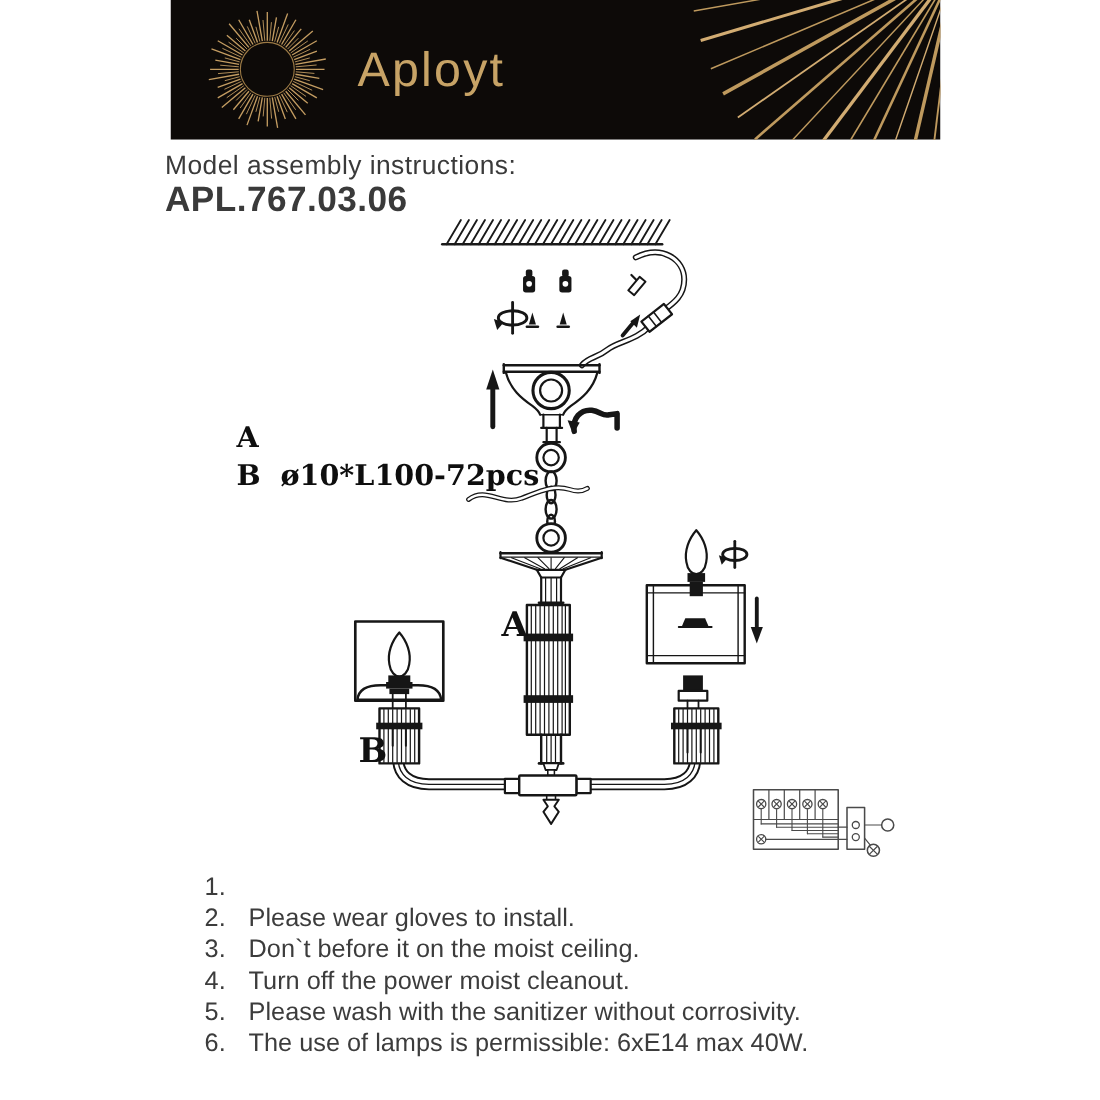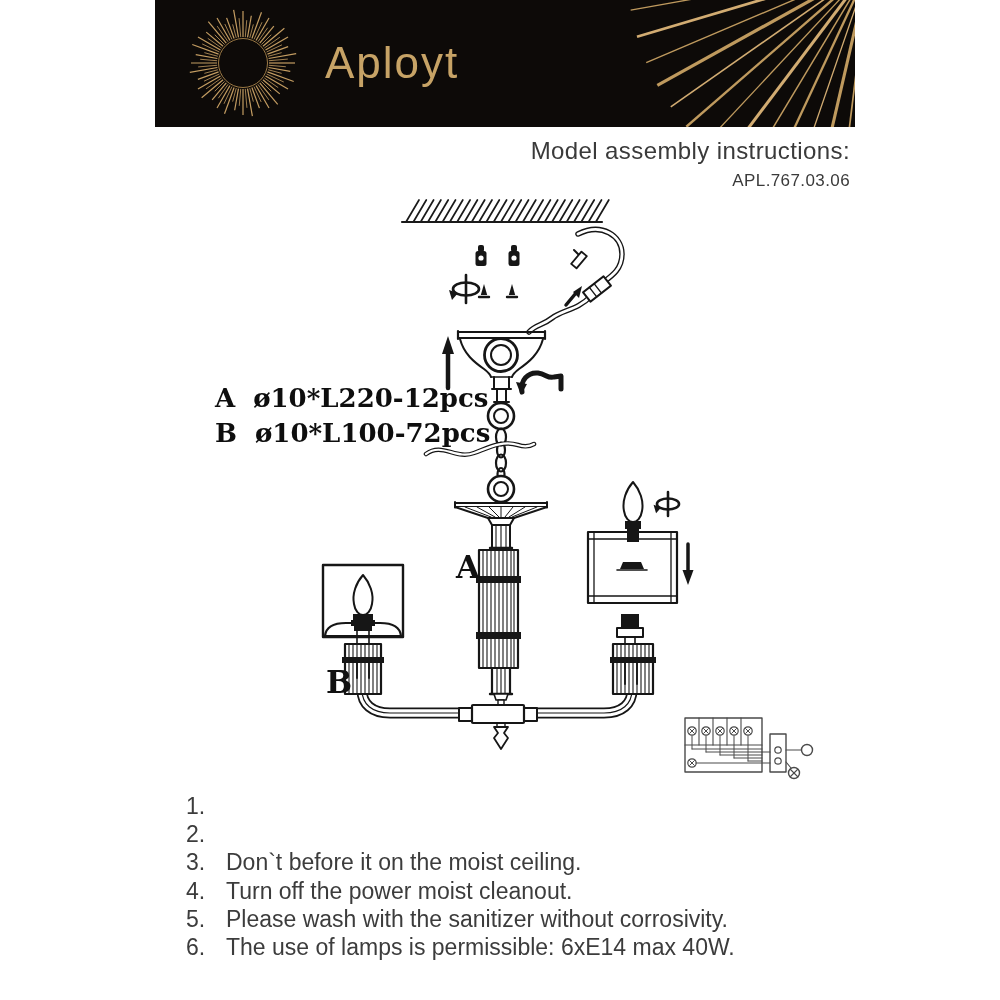--- a/index.html
+++ b/index.html
@@ -1,23 +1,23 @@
 <!DOCTYPE html>
 <html><head>
 <meta charset="utf-8">
 <style>
   html,body{margin:0;padding:0;background:#ffffff;}
   #page{position:relative;width:976px;height:1000px;background:#ffffff;overflow:hidden;
         font-family:"Liberation Sans",sans-serif;border-radius:12px;}
   
   #banner{position:absolute;left:155px;top:0;width:700px;height:127px;}
   
-  #titleblock{position:absolute;left:150px;top:136px;width:700px;text-align:right;color:#3a3a3a;}
+  #titleblock{position:absolute;left:150px;top:136px;width:700px;text-align:left;color:#3a3a3a;}
   #titleblock .t1{font-size:24px;letter-spacing:.4px;line-height:30px;}
-  #titleblock .t2{font-size:17px;letter-spacing:.4px;line-height:30px;}
+  #titleblock .t2{font-size:32px;letter-spacing:.4px;line-height:30px;font-weight:bold;}
   
   #parts{position:absolute;left:215px;top:381px;color:#0e0e0e;
          font-family:"DejaVu Serif",serif;font-weight:bold;font-size:26px;}
   #parts .prow{display:flex;gap:18px;line-height:35px;white-space:nowrap;}
   
   #diagram{position:absolute;left:150px;top:192px;width:720px;height:600px;}
   
   #instructions{position:absolute;left:186px;top:792px;color:#3c3c3c;font-size:23px;}
   .inst-row{display:flex;line-height:28.2px;white-space:nowrap;}
   .inst-num{width:32px;flex:0 0 32px;}
@@ -125,21 +125,20 @@
   </svg>
 
   <div id="titleblock">
     <div class="t1">Model assembly instructions:</div>
     <div class="t2">APL.767.03.06</div>
   </div>
 
   <div id="parts">
     <div class="prow">
       <span>A</span>
-      <span>ø10*L220-12pcs</span>
     </div>
     <div class="prow">
       <span>B</span>
       <span>ø10*L100-72pcs</span>
     </div>
   </div>
 
   <svg id="diagram" viewBox="0 0 720 600" fill="none" stroke-linecap="round" stroke-linejoin="round">
 
     <g id="hatch">
@@ -467,20 +466,21 @@
     <text x="306" y="386" font-family="DejaVu Serif, serif" font-weight="bold" font-size="31" fill="#111111">A</text>
     <text x="176" y="501" font-family="DejaVu Serif, serif" font-weight="bold" font-size="31" fill="#111111">B</text>
   </svg>
 
   <div id="instructions">
     <div class="inst-row">
       <span class="inst-num">1.</span>
     </div>
     <div class="inst-row">
       <span class="inst-num">2.</span>
+      <span class="inst-text">Please wear gloves to install.</span>
     </div>
     <div class="inst-row">
       <span class="inst-num">3.</span>
       <span class="inst-text">Don`t before it on the moist ceiling.</span>
     </div>
     <div class="inst-row">
       <span class="inst-num">4.</span>
       <span class="inst-text">Turn off the power moist cleanout.</span>
     </div>
     <div class="inst-row">

